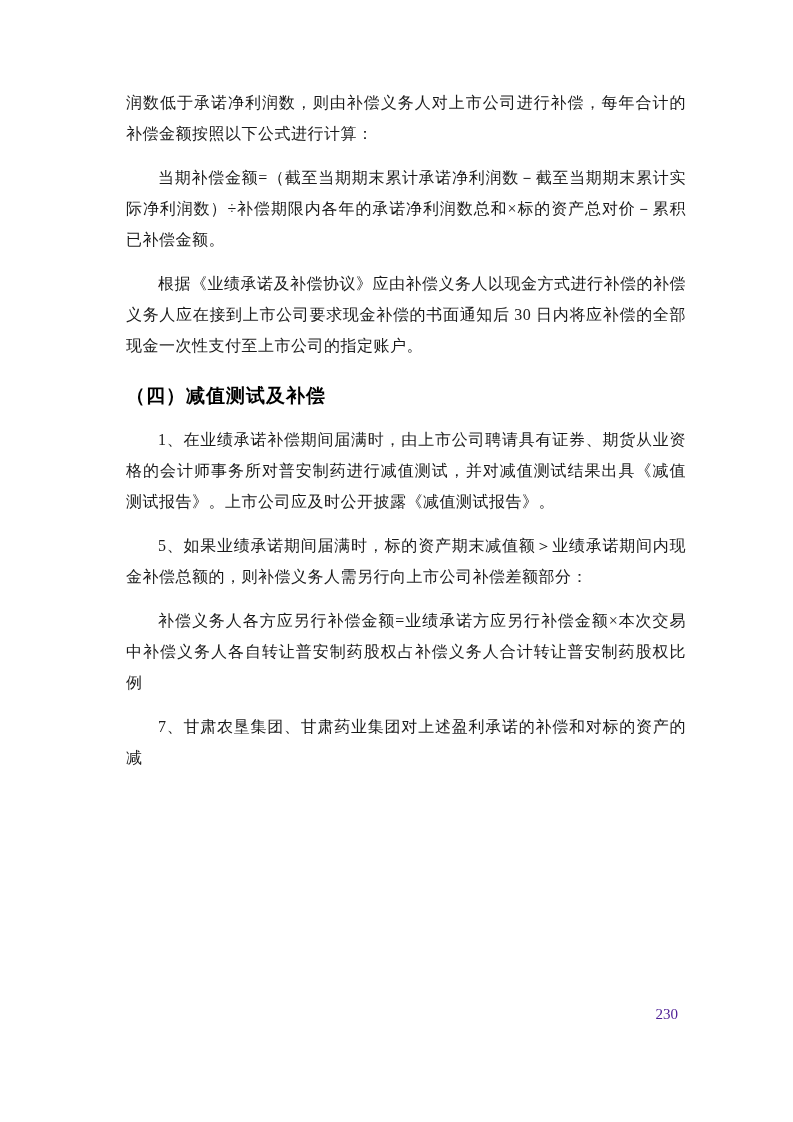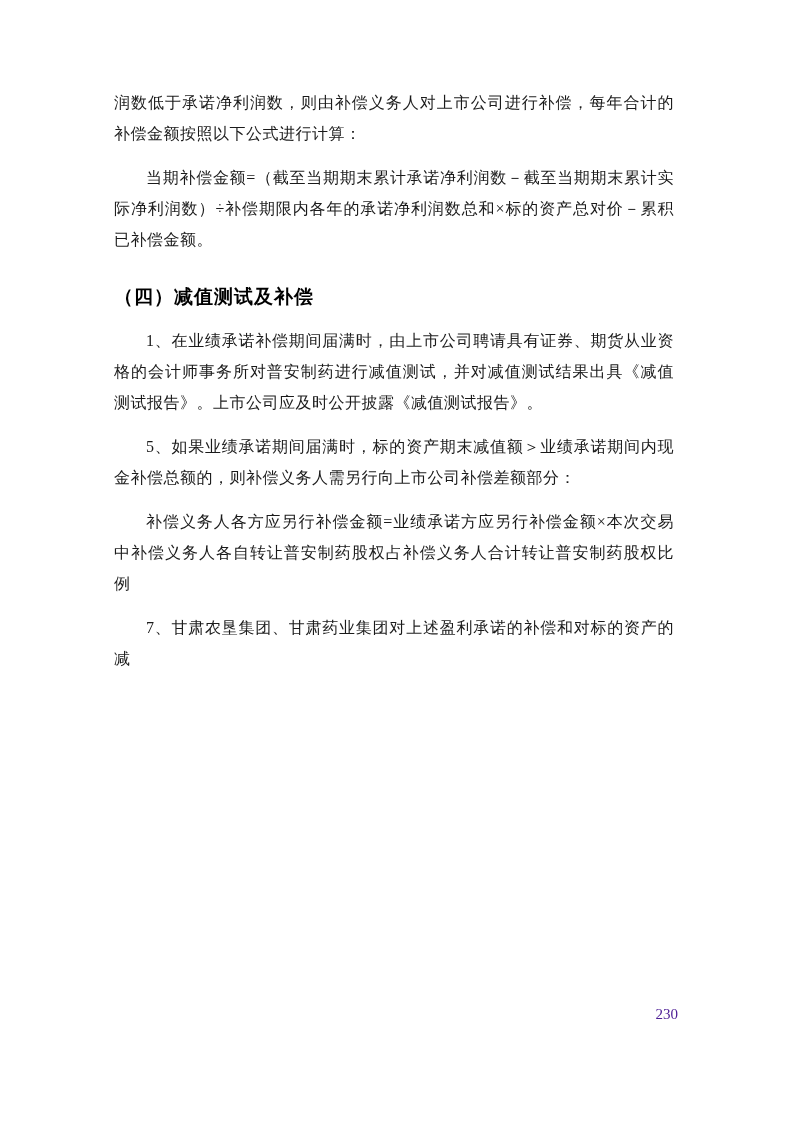--- a/index.html
+++ b/index.html
@@ -12,36 +12,36 @@
     width: 793px;
     height: 1122px;
     background: #ffffff;
     overflow: hidden;
     font-family: "Liberation Serif", "DejaVu Serif", serif;
     color: #1a1a1a;
   }
   .content {
     position: absolute;
     top: 87px;
-    left: 114px;
+    left: 126px;
     width: 560px;
   }
   .content p {
     margin: 0 0 13px 0;
     font-size: 16px;
     line-height: 31px;
     text-align: justify;
     text-indent: 2em;
     letter-spacing: 0.5px;
   }
   .content p.no-indent {
     text-indent: 0;
   }
   .section-heading {
-    margin: 26px 0 13px 0;
+    margin: 19px 0 13px 0;
     font-family: "Liberation Sans", "DejaVu Sans", sans-serif;
     font-weight: bold;
     font-size: 19px;
     line-height: 31px;
     color: #000000;
     letter-spacing: 1px;
   }
   .page-number {
     position: absolute;
     top: 1004px;
@@ -52,20 +52,21 @@
     color: #4c1d95;
   }
 </style>
 </head>
 <body>
 
 <div class="page">
   <div class="content">
     <p class="no-indent">润数低于承诺净利润数，则由补偿义务人对上市公司进行补偿，每年合计的补偿金额按照以下公式进行计算：</p>
     <p>当期补偿金额=（截至当期期末累计承诺净利润数－截至当期期末累计实际净利润数）÷补偿期限内各年的承诺净利润数总和×标的资产总对价－累积已补偿金额。</p>
+    <p>根据《业绩承诺及补偿协议》应由补偿义务人以现金方式进行补偿的补偿义务人应在接到上市公司要求现金补偿的书面通知后 30 日内将应补偿的全部现金一次性支付至上市公司的指定账户。</p>
     <div class="section-heading">（四）减值测试及补偿</div>
     <p>1、在业绩承诺补偿期间届满时，由上市公司聘请具有证券、期货从业资格的会计师事务所对普安制药进行减值测试，并对减值测试结果出具《减值测试报告》。上市公司应及时公开披露《减值测试报告》。</p>
     <p>5、如果业绩承诺期间届满时，标的资产期末减值额＞业绩承诺期间内现金补偿总额的，则补偿义务人需另行向上市公司补偿差额部分：</p>
     <p>补偿义务人各方应另行补偿金额=业绩承诺方应另行补偿金额×本次交易中补偿义务人各自转让普安制药股权占补偿义务人合计转让普安制药股权比例</p>
     <p>7、甘肃农垦集团、甘肃药业集团对上述盈利承诺的补偿和对标的资产的减</p>
   </div>
   <div class="page-number">230</div>
 </div>
 
 </body></html>

